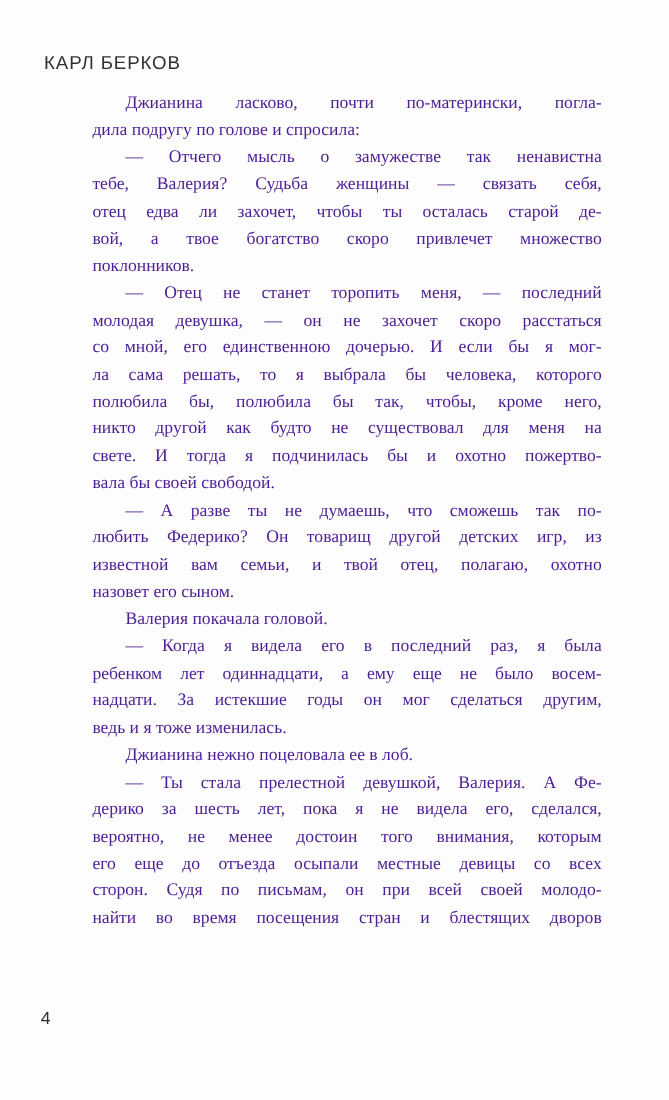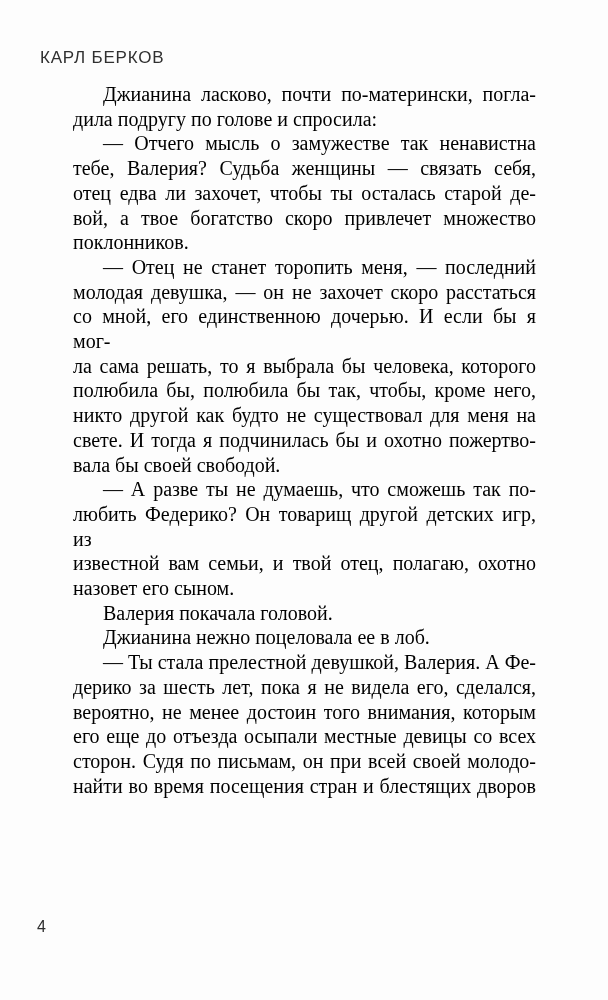--- a/index.html
+++ b/index.html
@@ -25,26 +25,26 @@
     top: 30px;
     font-family: "Liberation Sans", "DejaVu Sans", sans-serif;
     font-size: 17px;
     letter-spacing: 0.8px;
     color: #303030;
     white-space: nowrap;
     margin-top: 18px;
   }
   .text-block {
     position: absolute;
-    left: 73px;
+    left: 84px;
     top: 82px;
     width: 463px;
-    font-size: 20px;
+    font-size: 16px;
     line-height: 24.7px;
-    color: #000000;
+    color: #4c1d95;
   }
   .para { margin: 0; }
   .para .line {
     text-align: justify;
     text-align-last: justify;
     white-space: normal;
   }
   .para .line.pend {
     text-align-last: left;
   }
@@ -91,20 +91,26 @@
       <div class="para">
         <div class="line">— А разве ты не думаешь, что сможешь так по-</div>
         <div class="line">любить Федерико? Он товарищ другой детских игр, из</div>
         <div class="line">известной вам семьи, и твой отец, полагаю, охотно</div>
         <div class="line pend">назовет его сыном.</div>
       </div>
       <div class="para">
         <div class="line pend">Валерия покачала головой.</div>
       </div>
       <div class="para">
+        <div class="line">— Когда я видела его в последний раз, я была</div>
+        <div class="line">ребенком лет одиннадцати, а ему еще не было восем-</div>
+        <div class="line">надцати. За истекшие годы он мог сделаться другим,</div>
+        <div class="line pend">ведь и я тоже изменилась.</div>
+      </div>
+      <div class="para">
         <div class="line pend">Джианина нежно поцеловала ее в лоб.</div>
       </div>
       <div class="para">
         <div class="line">— Ты стала прелестной девушкой, Валерия. А Фе-</div>
         <div class="line">дерико за шесть лет, пока я не видела его, сделался,</div>
         <div class="line">вероятно, не менее достоин того внимания, которым</div>
         <div class="line">его еще до отъезда осыпали местные девицы со всех</div>
         <div class="line">сторон. Судя по письмам, он при всей своей молодо-</div>
         <div class="line">найти во время посещения стран и блестящих дворов</div>
       </div>

